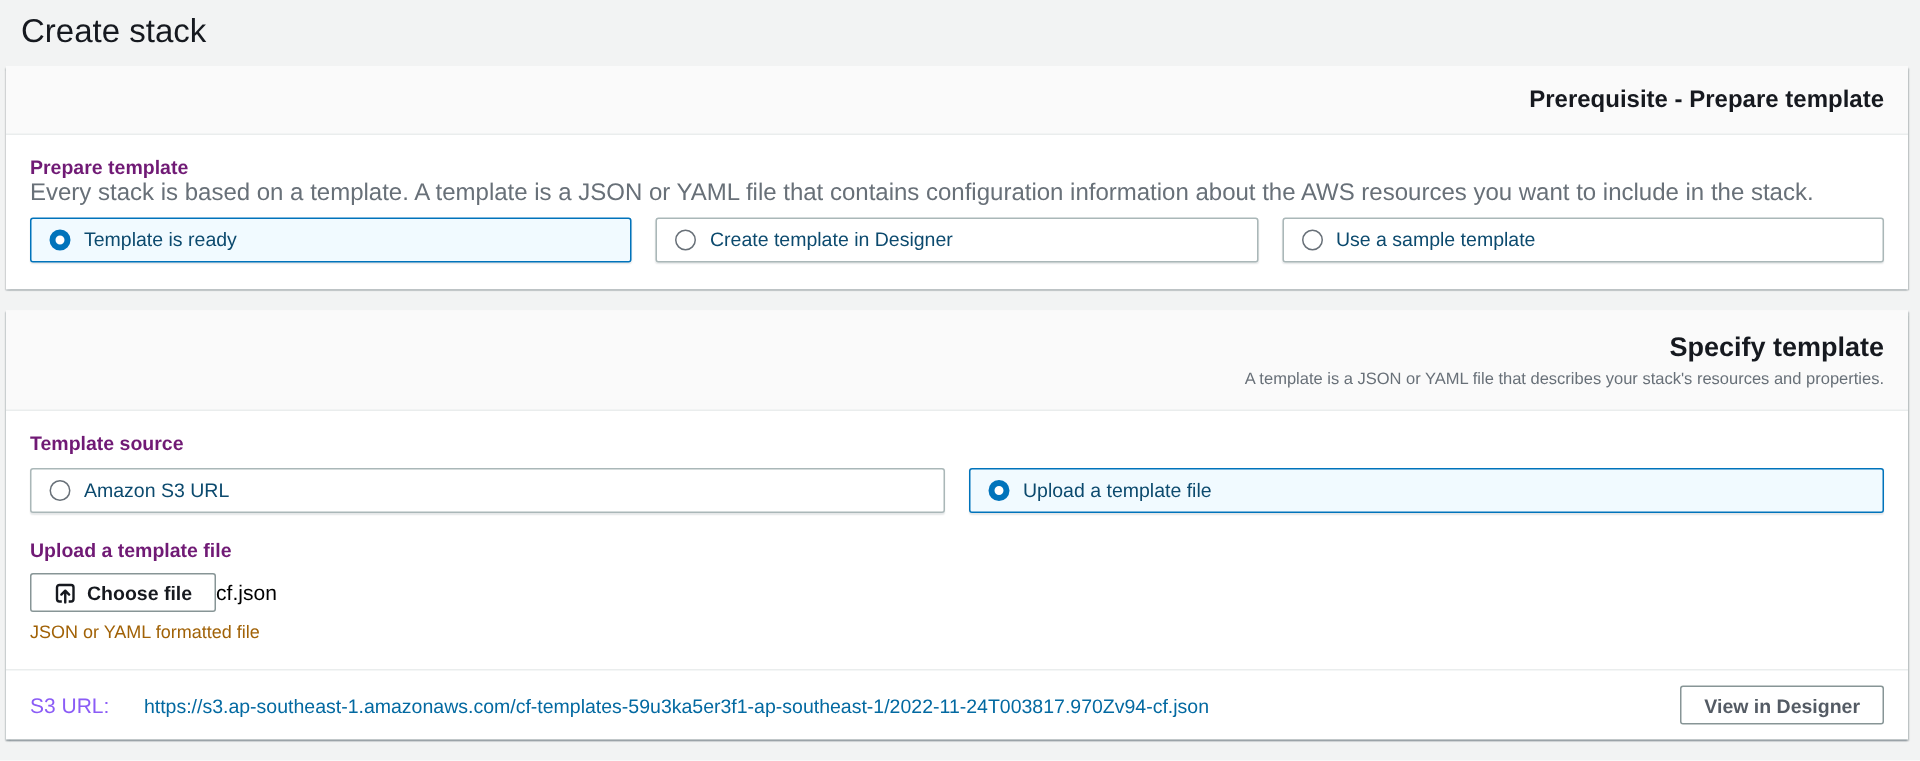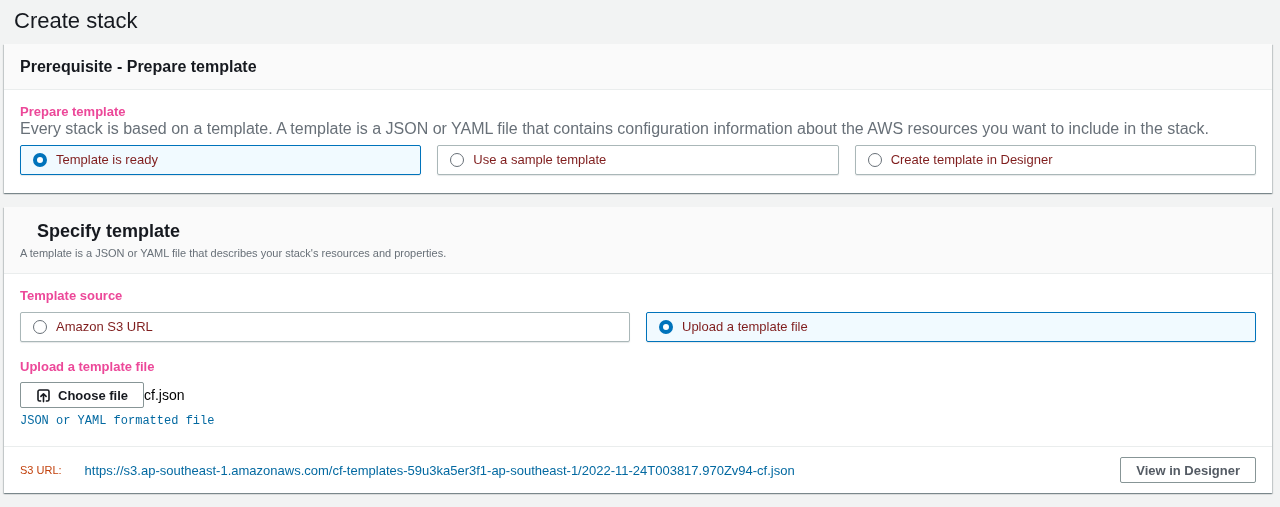--- a/index.html
+++ b/index.html
@@ -20,27 +20,28 @@
   .card {
     background: #fff;
     margin: 0 8px 14px 4px;
     border-radius: 0;
     box-shadow: 0 1px 1px 0 rgba(0,28,36,.3), 1px 1px 1px 0 rgba(0,28,36,.15), -1px 1px 1px 0 rgba(0,28,36,.15);
   }
   .card-header {
     background: #fafafa;
     border-bottom: 1px solid #eaeded;
     padding: 13px 16px 12px 16px;
+    text-align: right;
   }
   .card-header h2 { font-size: 16px; font-weight: 700; color: #16191f; line-height: 20px; }
   .card-header h2.lg { font-size: 18px; line-height: 22px; margin-left: 17px; }
   .card-header .card-desc { font-size: 11px; color: #687078; margin-top: 3px; line-height: 16px; }
   .card-body { padding: 13px 16px 18px 16px; }
 
-  .field-label { font-size: 13px; font-weight: 700; color: #ec4899; line-height: 17px; }
+  .field-label { font-size: 13px; font-weight: 700; color: #701a75; line-height: 17px; }
   .field-desc { font-size: 16px; color: #687078; margin-top: 1px; line-height: 16px; }
 
   .tile-row { display: flex; gap: 16px; margin-top: 8px; }
   .tile {
     flex: 1;
     height: 30px;
     display: flex;
     align-items: center;
     gap: 9px;
     padding: 0 12px;
@@ -53,21 +54,21 @@
   }
   .tile.selected { background: #f1faff; border-color: #0073bb; }
   .radio-dot {
     width: 14px; height: 14px;
     border-radius: 50%;
     border: 1px solid #687078;
     background: #fff;
     flex: 0 0 auto;
   }
   .tile.selected .radio-dot { border: 4.5px solid #0073bb; width: 14px; height: 14px; }
-  .tile-label { color: #7f1d1d; line-height: 16px; }
+  .tile-label { color: #0c4a6e; line-height: 16px; }
 
   .section-gap { height: 16px; }
 
   .file-row { display: flex; align-items: center; margin-top: 7px; }
   .btn {
     display: inline-flex;
     align-items: center;
     justify-content: center;
     gap: 7px;
     height: 26px;
@@ -76,29 +77,29 @@
     border: 1px solid #879596;
     border-radius: 2px;
     font-size: 13px;
     font-weight: 700;
     color: #16191f;
     cursor: pointer;
     font-family: "Liberation Sans", sans-serif;
   }
   .btn svg { display: block; }
   .file-name { font-size: 14px; color: #000000; }
-  .helper-text { font-size: 12px; color: #0369a1; margin-top: 6px; font-family: Liberation Mono, monospace; }
+  .helper-text { font-size: 12px; color: #a16207; margin-top: 6px; }
 
   .card-footer {
     border-top: 1px solid #eaeded;
     padding: 10px 16px;
     display: flex;
     align-items: center;
   }
-  .s3-label { font-size: 11px; color: #c2410c; }
+  .s3-label { font-size: 14px; color: #8b5cf6; }
   .s3-value { font-size: 13px; color: #0369a1; margin-left: 23px; }
   .spacer { flex: 1; }
 </style>
 </head>
 <body>
 
 <h1 class="page-title">Create stack</h1>
 
 <section class="card">
   <div class="card-header">
@@ -107,25 +108,25 @@
   <div class="card-body">
     <div class="field-label">Prepare template</div>
     <div class="field-desc">Every stack is based on a template. A template is a JSON or YAML file that contains configuration information about the AWS resources you want to include in the stack.</div>
     <div class="tile-row">
       <div class="tile selected">
         <span class="radio-dot"></span>
         <span class="tile-label">Template is ready</span>
       </div>
       <div class="tile">
         <span class="radio-dot"></span>
-        <span class="tile-label">Use a sample template</span>
+        <span class="tile-label">Create template in Designer</span>
       </div>
       <div class="tile">
         <span class="radio-dot"></span>
-        <span class="tile-label">Create template in Designer</span>
+        <span class="tile-label">Use a sample template</span>
       </div>
     </div>
   </div>
 </section>
 
 <section class="card">
   <div class="card-header">
     <h2 class="lg">Specify template</h2>
     <div class="card-desc">A template is a JSON or YAML file that describes your stack's resources and properties.</div>
   </div>

